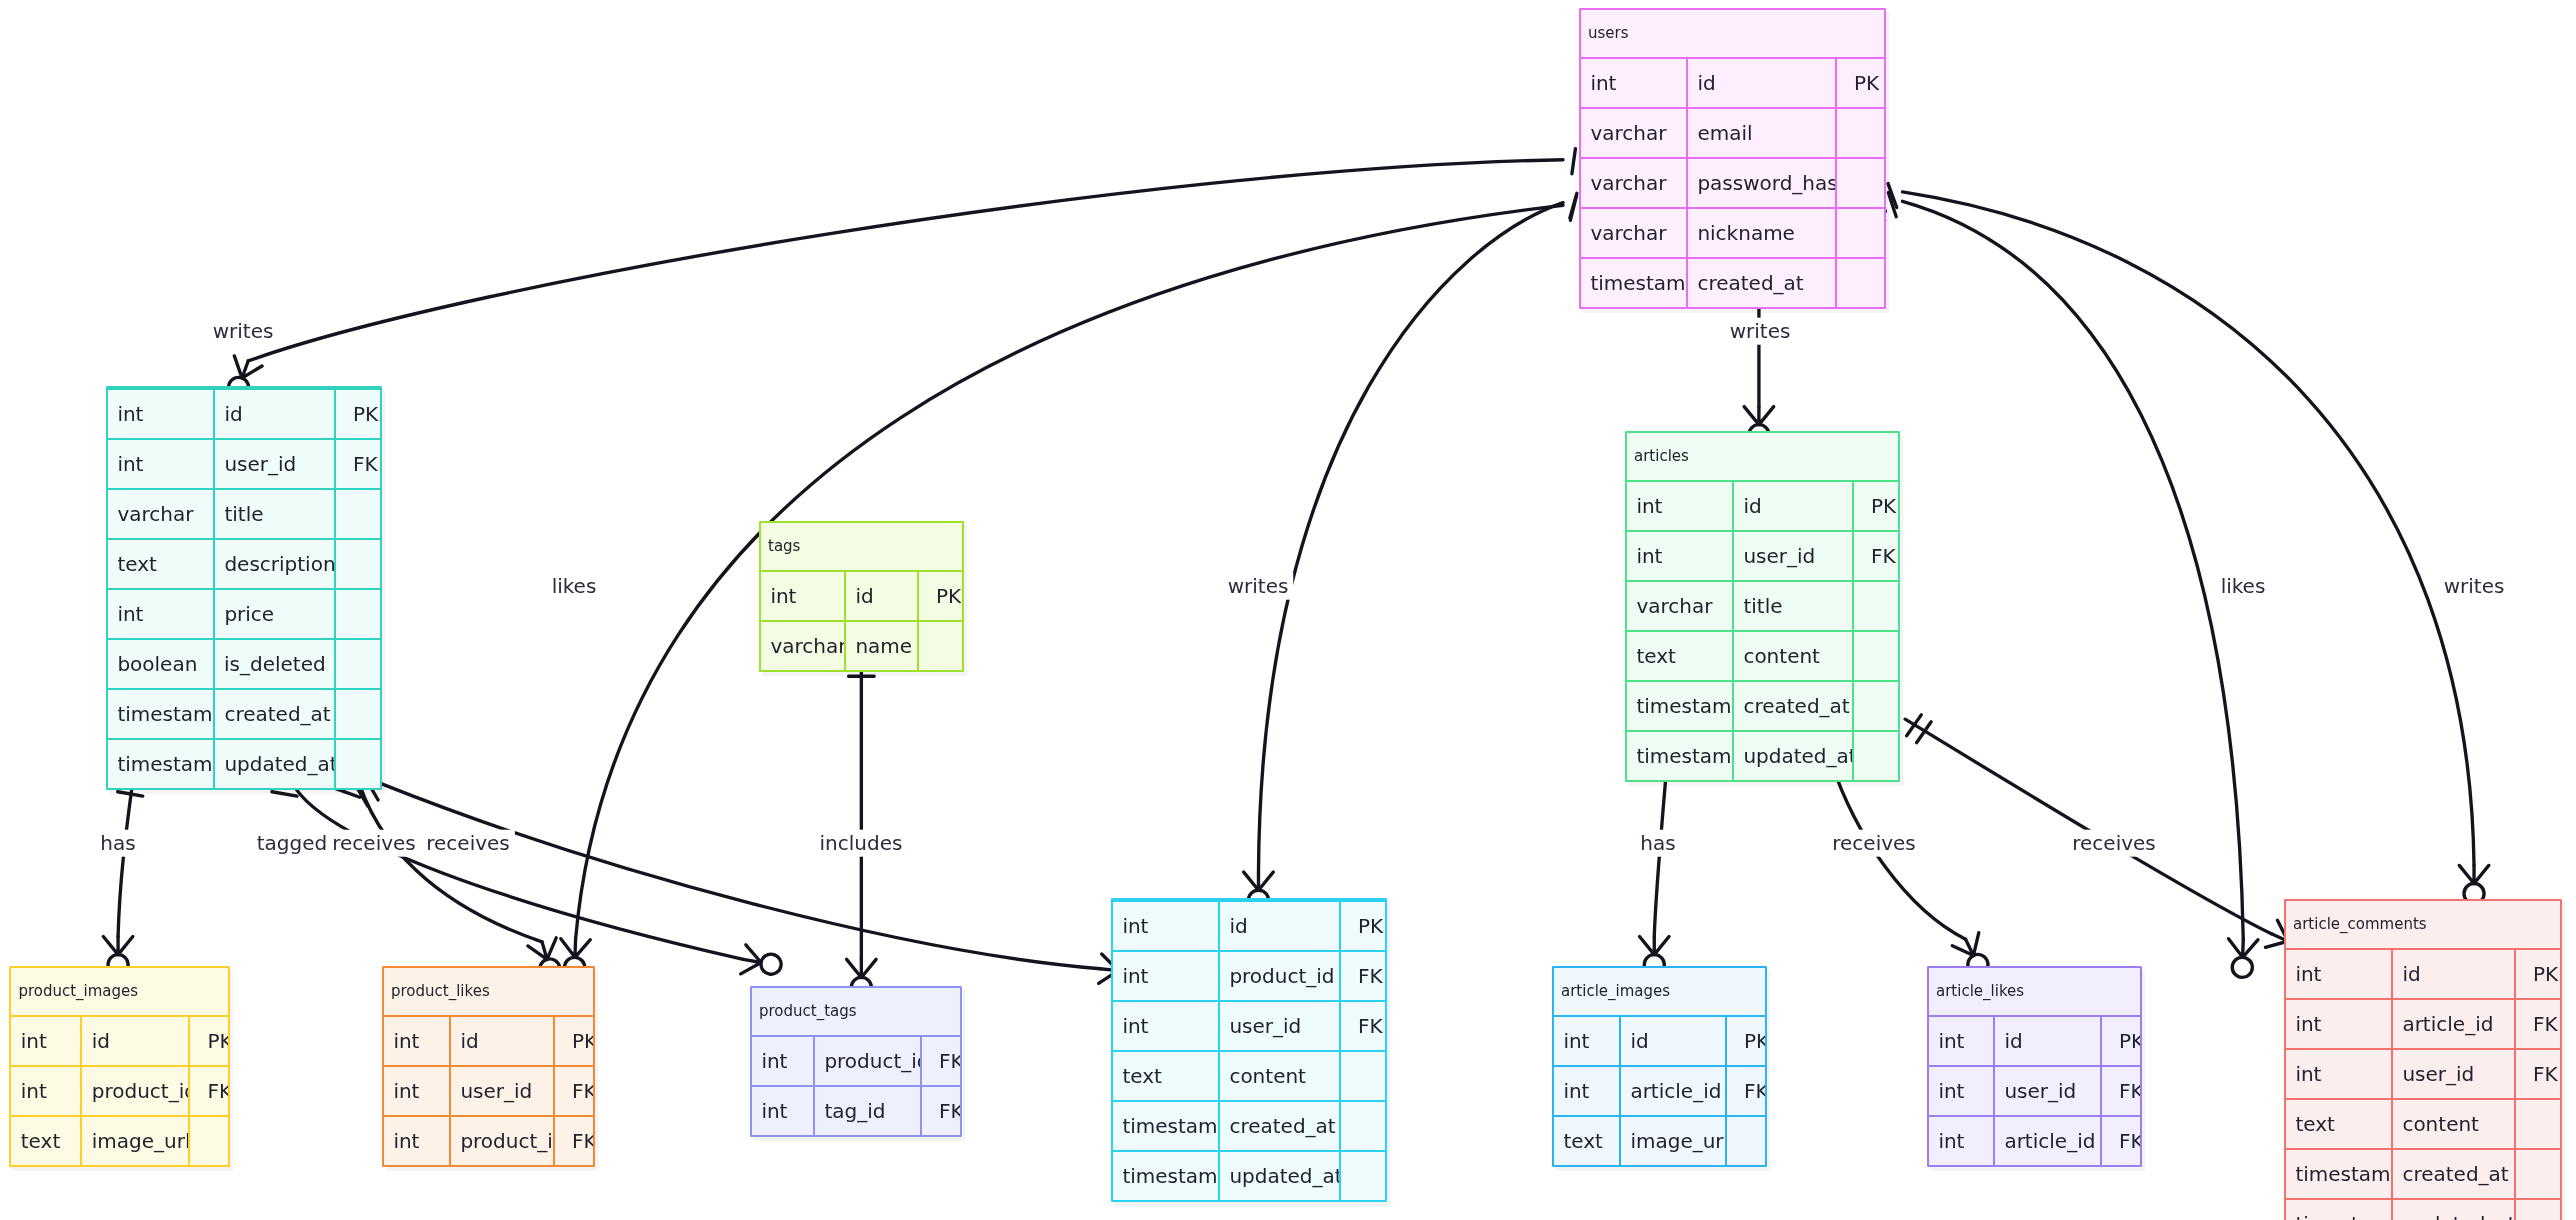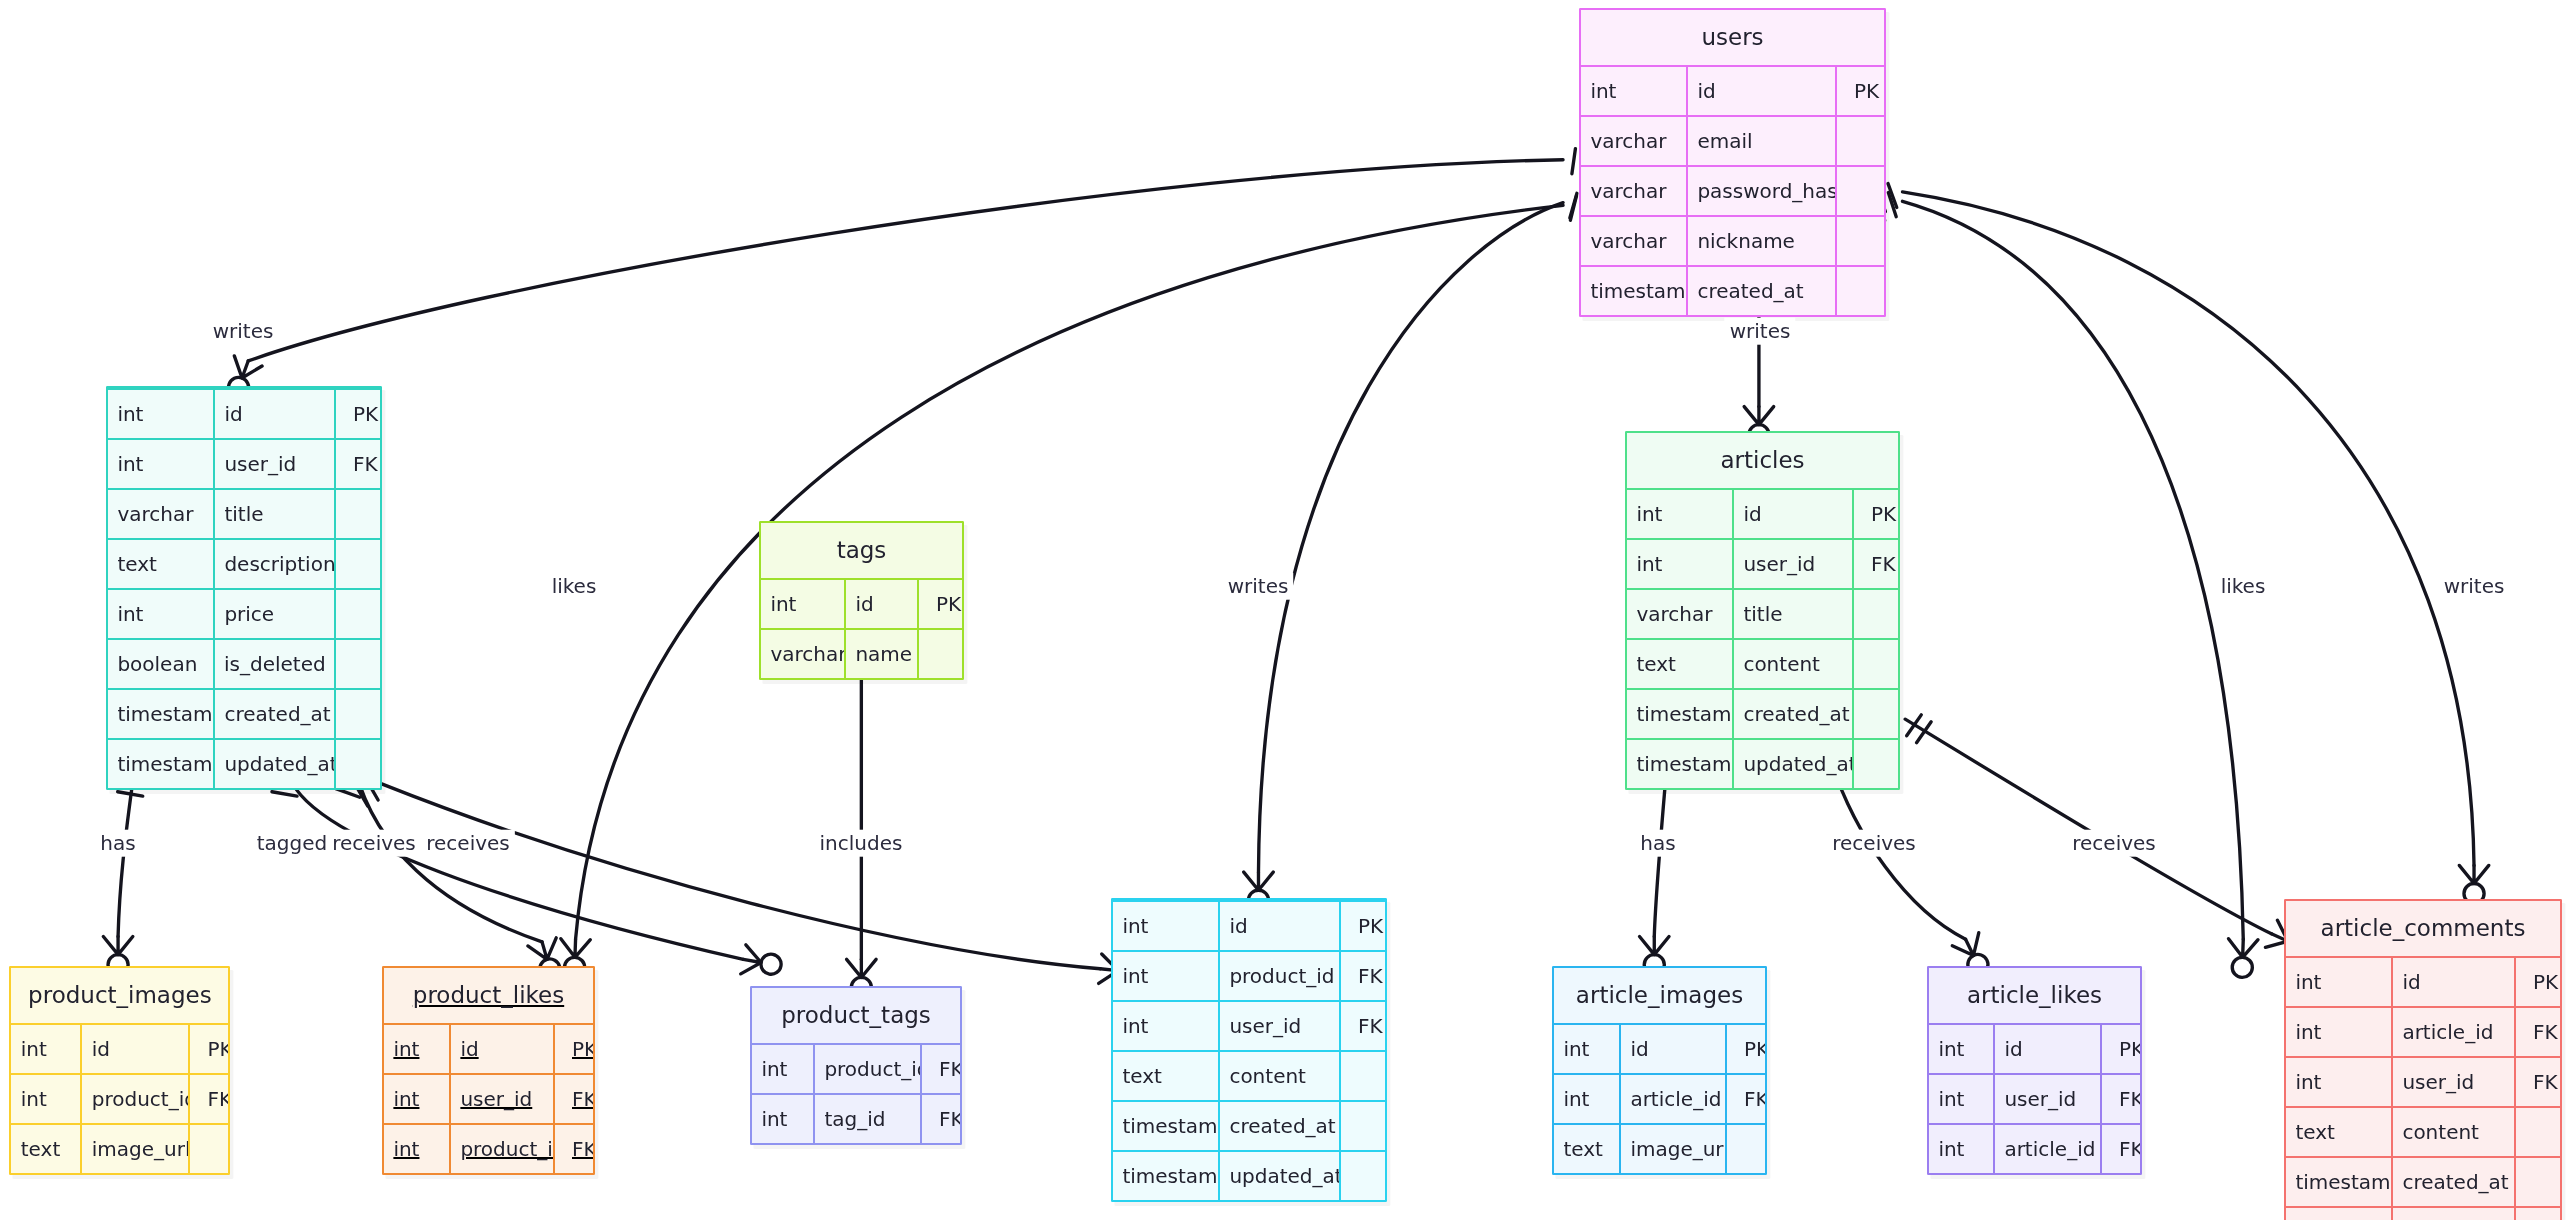--- a/index.html
+++ b/index.html
@@ -54,22 +54,21 @@
   .entity {
     position: absolute;
     box-sizing: border-box;
     border-width: 2.7px;
     border-style: solid;
     border-radius: 1.3px;
     box-shadow: 3.4px 4px 0 rgba(0,0,0,0.045);
     overflow: hidden;
   }
   .entity-title {
-    text-align: center;
-    font-size: 23px;
+    font-size: 15px;
     line-height: 1;
     padding: 16px 7px 16px;
     color: #22222f;
     white-space: nowrap;
   }
   .attr-row {
     display: flex;
     border-top-width: 2.7px;
     border-top-style: solid;
   }
@@ -423,21 +422,21 @@
           <div class="attr-cell attr-type" style="width: 71px; flex-basis: 71px; border-right-color: rgb(251, 207, 44);">int</div>
           <div class="attr-cell attr-name" style="width: 110px; flex-basis: 110px; border-right-color: rgb(251, 207, 44);">product_id</div>
           <div class="attr-cell attr-key" style="width: 38px; flex-basis: 38px;">FK</div>
         </div>
         <div class="attr-row" style="border-top-color: rgb(251, 207, 44);">
           <div class="attr-cell attr-type" style="width: 71px; flex-basis: 71px; border-right-color: rgb(251, 207, 44);">text</div>
           <div class="attr-cell attr-name" style="width: 110px; flex-basis: 110px; border-right-color: rgb(251, 207, 44);">image_url</div>
           <div class="attr-cell attr-key" style="width: 38px; flex-basis: 38px;"></div>
         </div>
       </div>
-      <div class="entity" style="left: 382px; top: 966px; width: 213px; border-color: rgb(240, 138, 51); background: rgb(253, 242, 232); text-decoration: underline;">
+      <div class="entity" style="left: 382px; top: 966px; width: 213px; border-color: rgb(240, 138, 51); background: rgb(253, 242, 232);">
         <div class="entity-title">product_likes</div>
         <div class="attr-row" style="border-top-color: rgb(240, 138, 51);">
           <div class="attr-cell attr-type" style="width: 67px; flex-basis: 67px; border-right-color: rgb(240, 138, 51);">int</div>
           <div class="attr-cell attr-name" style="width: 106px; flex-basis: 106px; border-right-color: rgb(240, 138, 51);">id</div>
           <div class="attr-cell attr-key" style="width: 38px; flex-basis: 38px;">PK</div>
         </div>
         <div class="attr-row" style="border-top-color: rgb(240, 138, 51);">
           <div class="attr-cell attr-type" style="width: 67px; flex-basis: 67px; border-right-color: rgb(240, 138, 51);">int</div>
           <div class="attr-cell attr-name" style="width: 106px; flex-basis: 106px; border-right-color: rgb(240, 138, 51);">user_id</div>
           <div class="attr-cell attr-key" style="width: 38px; flex-basis: 38px;">FK</div>

